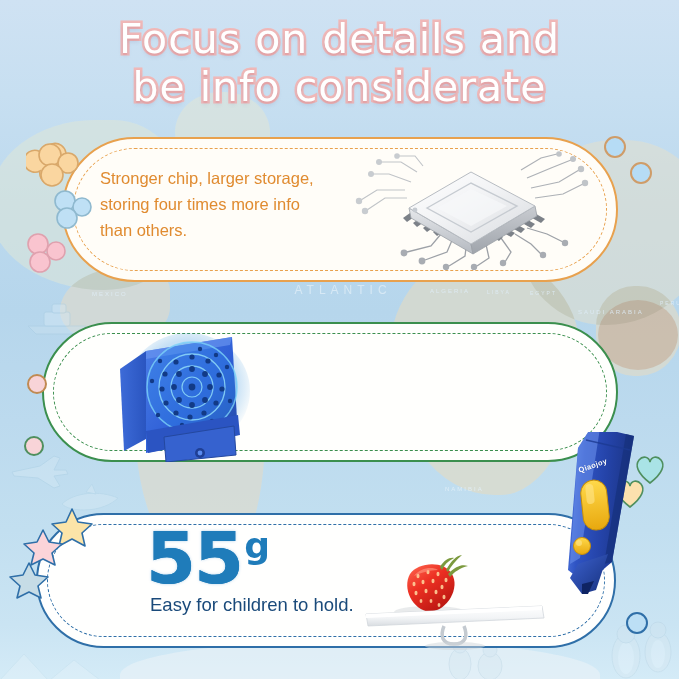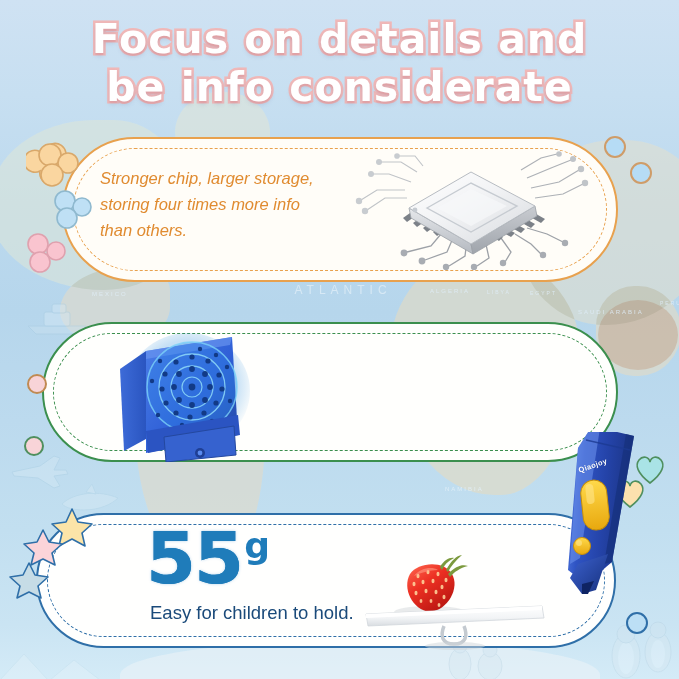--- a/index.html
+++ b/index.html
@@ -69,21 +69,21 @@
   .title-wrap {
     position: absolute;
     top: 16px;
     left: 0;
     width: 679px;
     text-align: center;
     z-index: 30;
   }
   .title-line {
     font-family: "DejaVu Sans", sans-serif;
-    font-weight: bold;
+    font-weight: normal;
     font-size: 41px;
     line-height: 1.16;
     color: #ffffff;
     letter-spacing: 1px;
     -webkit-text-stroke: 5px #f0b8b8;
     paint-order: stroke fill;
     text-shadow:
       0 2px 0 rgba(230,150,150,0.45),
       0 3px 4px rgba(120,120,160,0.25);
   }
@@ -136,21 +136,20 @@
     border-radius: 62px;
   }
 
   
   .card-text {
     position: absolute;
     font-size: 16.5px;
     line-height: 1.58;
     font-weight: 500;
     white-space: pre-line;
-    font-style: italic;
   }
   #card1-text {
     left: 100px; top: 165px;
     width: 250px;
     color: #e08b30;
     z-index: 26;
   }
   #card2-text {
     left: 305px; top: 337px;
     width: 278px;
@@ -183,21 +182,20 @@
     font-family: "DejaVu Sans", sans-serif;
     font-weight: bold;
     font-size: 36px;
     color: #1f7cba;
     margin-top: 6px;
     margin-left: 2px;
     -webkit-text-stroke: 3px #ffffff;
     paint-order: stroke fill;
   }
   .weight-caption {
-    margin-top: 8px;
     margin-left: 4px;
     font-size: 18.5px;
     color: #1a4a7a;
     font-weight: 400;
     white-space: nowrap;
   }
 
   
   .deco { position: absolute; z-index: 25; }
 

